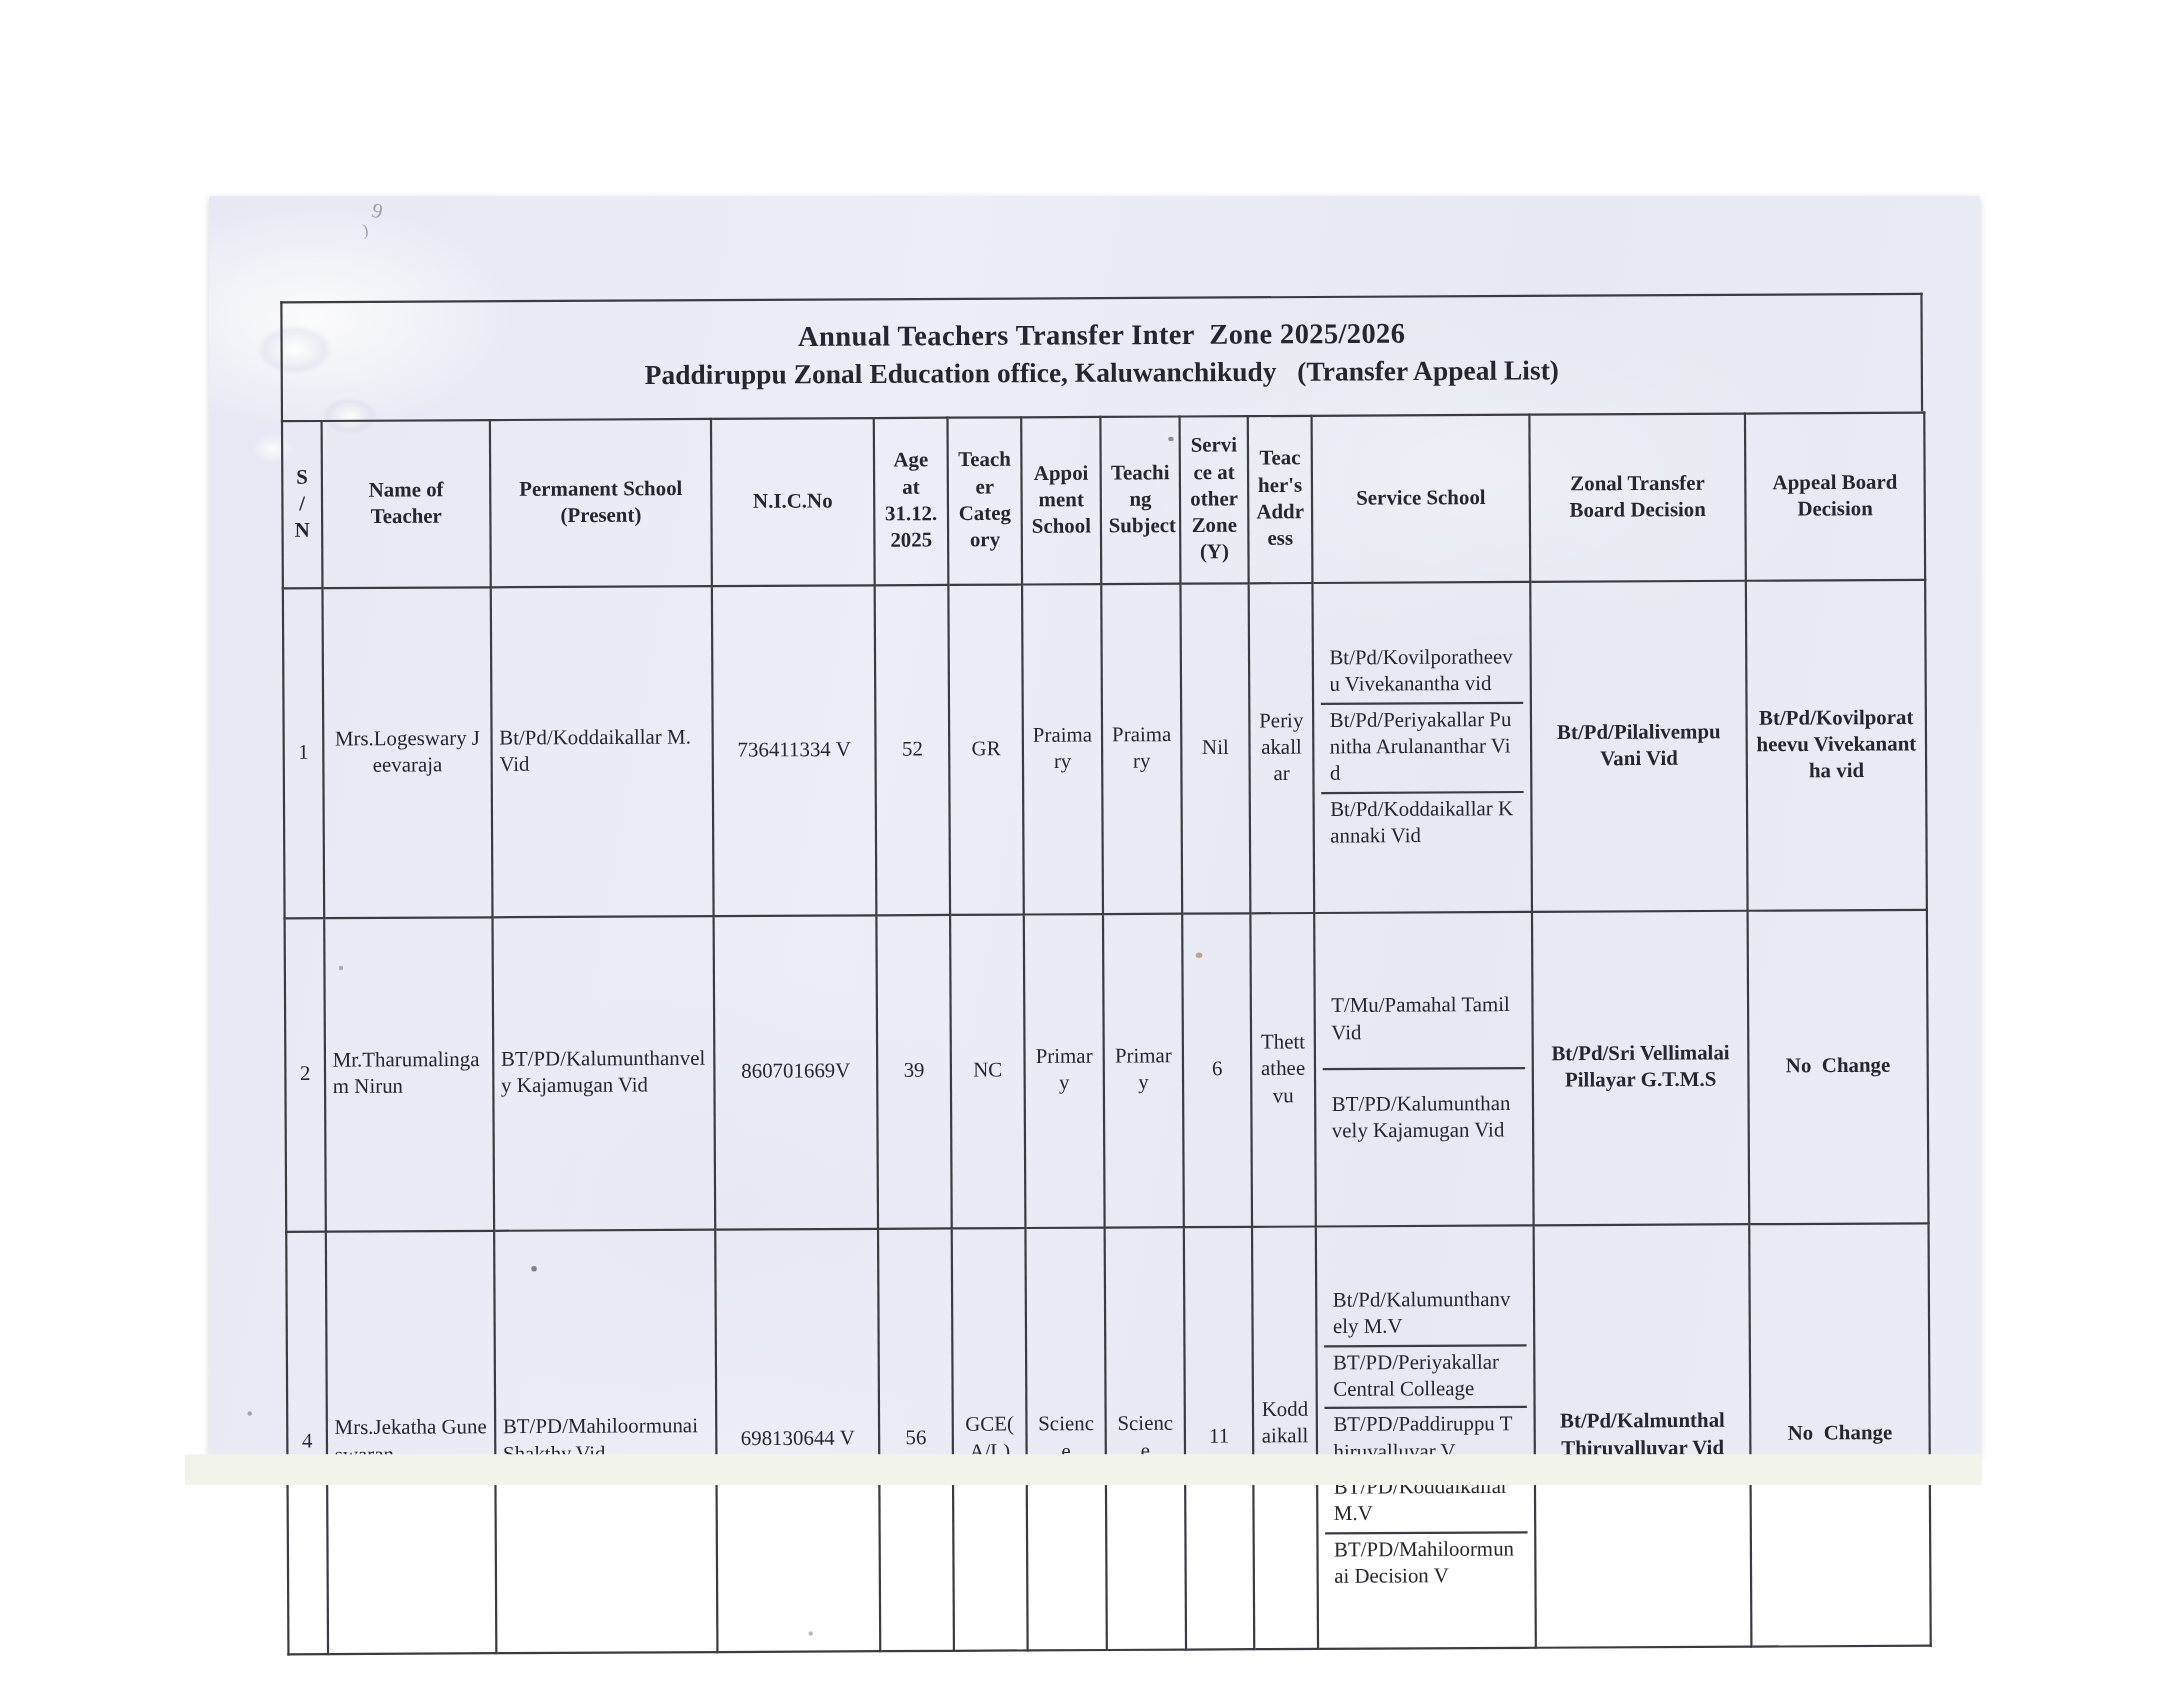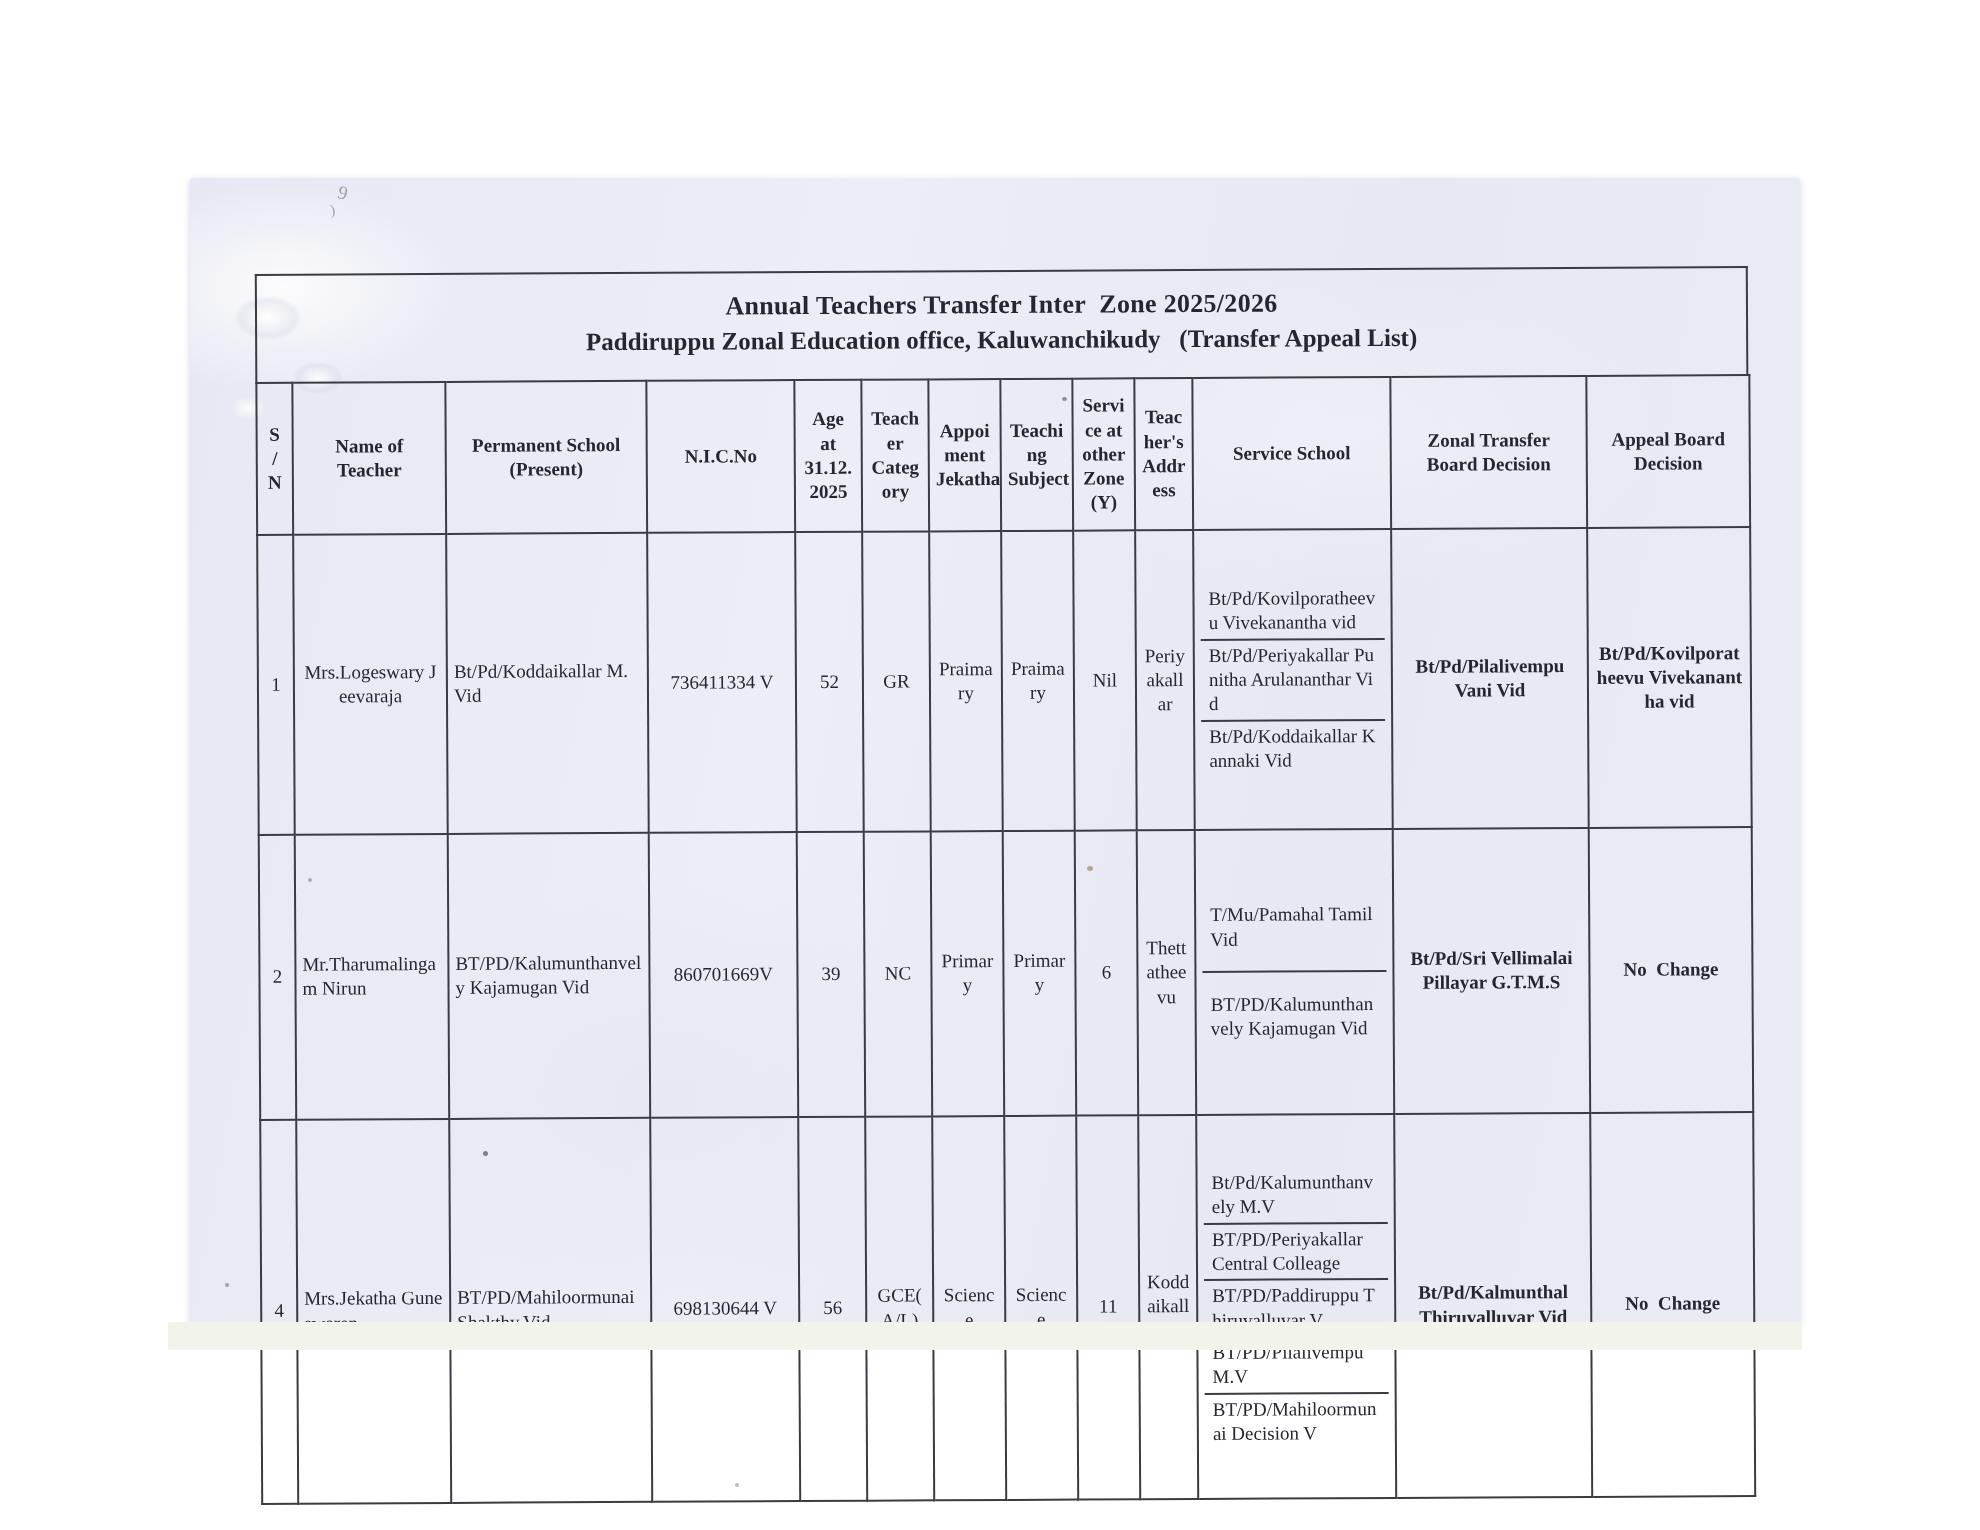--- a/index.html
+++ b/index.html
@@ -131,21 +131,21 @@
           <th>Age
 at
 31.12.
 2025</th>
           <th>Teach
 er
 Categ
 ory</th>
           <th>Appoi
 ment
-Jekatha</th>
+School</th>
           <th>Teachi
 ng
 Subject</th>
           <th>Servi
 ce at
 other
 Zone
 (Y)</th>
           <th>Teac
 her's
@@ -210,21 +210,21 @@
           <td>GCE( A/L)</td>
           <td class="ba">Science</td>
           <td class="ba">Science</td>
           <td>11</td>
           <td class="ba">Koddaikallar</td>
           <td class="schools-cell">
             <div class="schools">
               <div class="school">Bt/Pd/Kalumunthanvely M.V</div>
               <div class="school">BT/PD/Periyakallar Central Colleage</div>
               <div class="school">BT/PD/Paddiruppu Thiruvalluvar V</div>
-              <div class="school">BT/PD/Pilalivempu M.V</div>
+              <div class="school">BT/PD/Koddaikallar M.V</div>
               <div class="school">BT/PD/Mahiloormunai Decision V</div>
             </div>
           </td>
           <td class="zonal">Bt/Pd/Kalmunthal Thiruvalluvar Vid</td>
           <td class="appeal-d">No  Change</td>
         </tr>
       </tbody>
         </table>
     </div>
   </div>

